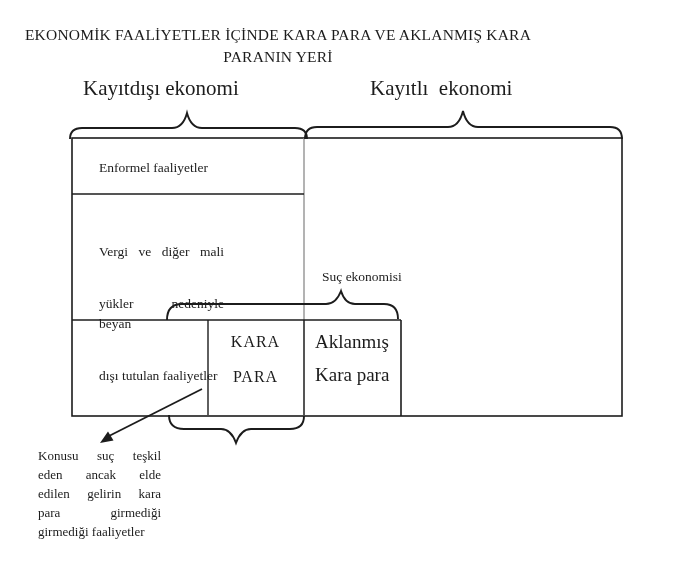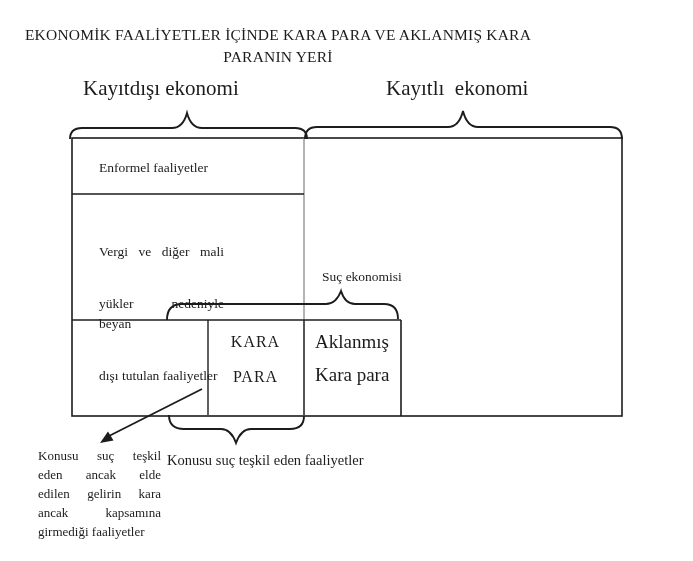--- a/index.html
+++ b/index.html
@@ -59,21 +59,21 @@
     <line x1="202" y1="389" x2="107" y2="437" stroke="var(--ink)" stroke-width="1.8"></line>
     <polygon points="100,443 113.5,440.5 108,431.5" fill="var(--ink)"></polygon>
   </svg>
 
   <div class="abs title">
     <div>EKONOMİK FAALİYETLER İÇİNDE KARA PARA VE AKLANMIŞ KARA</div>
     <div>PARANIN YERİ</div>
   </div>
 
   <div class="abs econ-label" style="left:83px;top:76px;">Kayıtdışı ekonomi</div>
-  <div class="abs econ-label" style="left:386px;top:76px;">Kayıtlı  ekonomi</div>
+  <div class="abs econ-label" style="left:370px;top:76px;">Kayıtlı  ekonomi</div>
 
   <div class="abs cell-text" style="left:99px;top:160px;">Enformel faaliyetler</div>
 
   <div class="abs cell-text justify lh20" style="left:99px;top:210px;">
       <div class="tline">Vergi ve diğer mali</div>
       <div class="tline">yükler nedeniyle beyan</div>
       <div class="tline">dışı tutulan faaliyetler</div>
     </div>
 
   <div class="abs crime-label" style="left:322px;top:269px;">Suç ekonomisi</div>
@@ -86,19 +86,18 @@
 
   <div class="abs mid-cell lh33" style="left:315px;top:325px;">
       <div class="tline">Aklanmış</div>
       <div class="tline">Kara para</div>
     </div>
 
   <div class="abs small-note justify lh19" style="left:38px;top:446px;width:123px;">
       <div class="tline">Konusu suç teşkil</div>
       <div class="tline">eden ancak elde</div>
       <div class="tline">edilen gelirin kara</div>
-      <div class="tline">ancak kapsamına</div>
+      <div class="tline">para girmediği</div>
       <div class="tline">girmediği faaliyetler</div>
     </div>
 
-  <div class="abs bottom-label" style="left:167px;top:452px;">Konusu suç teşkil eden faaliyetler</div>
 
 </div>
 
 </body></html>

